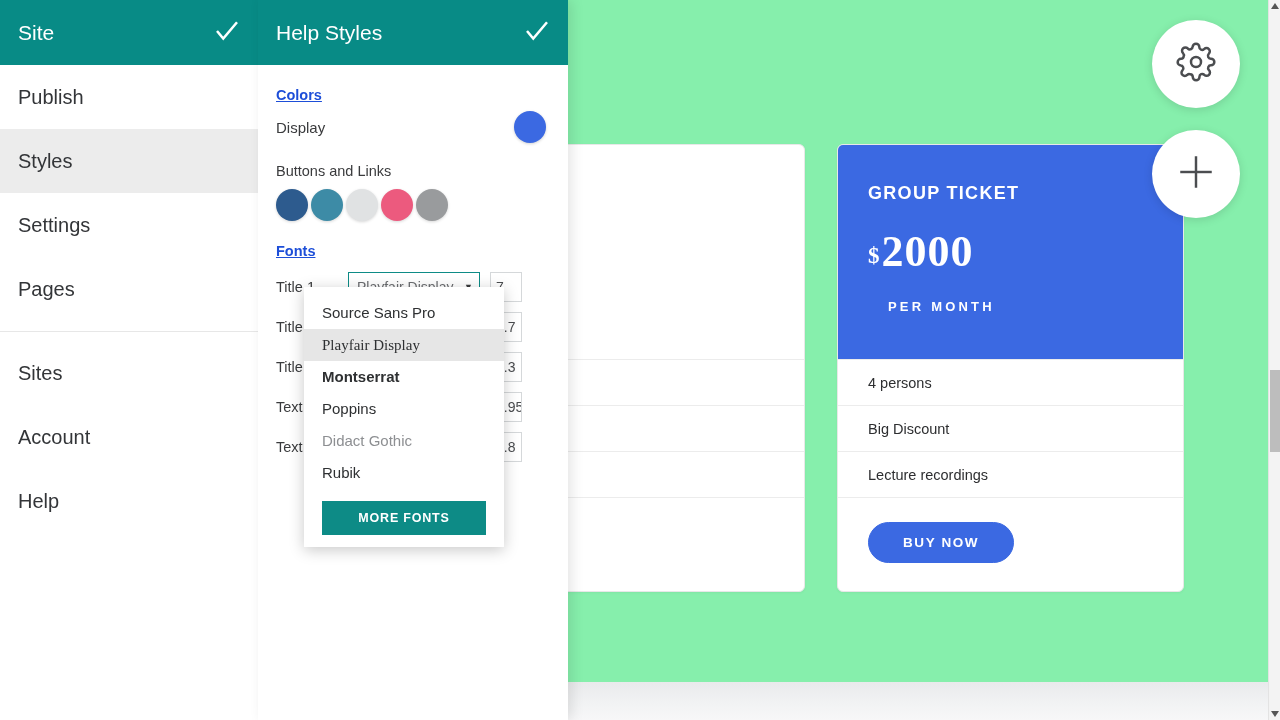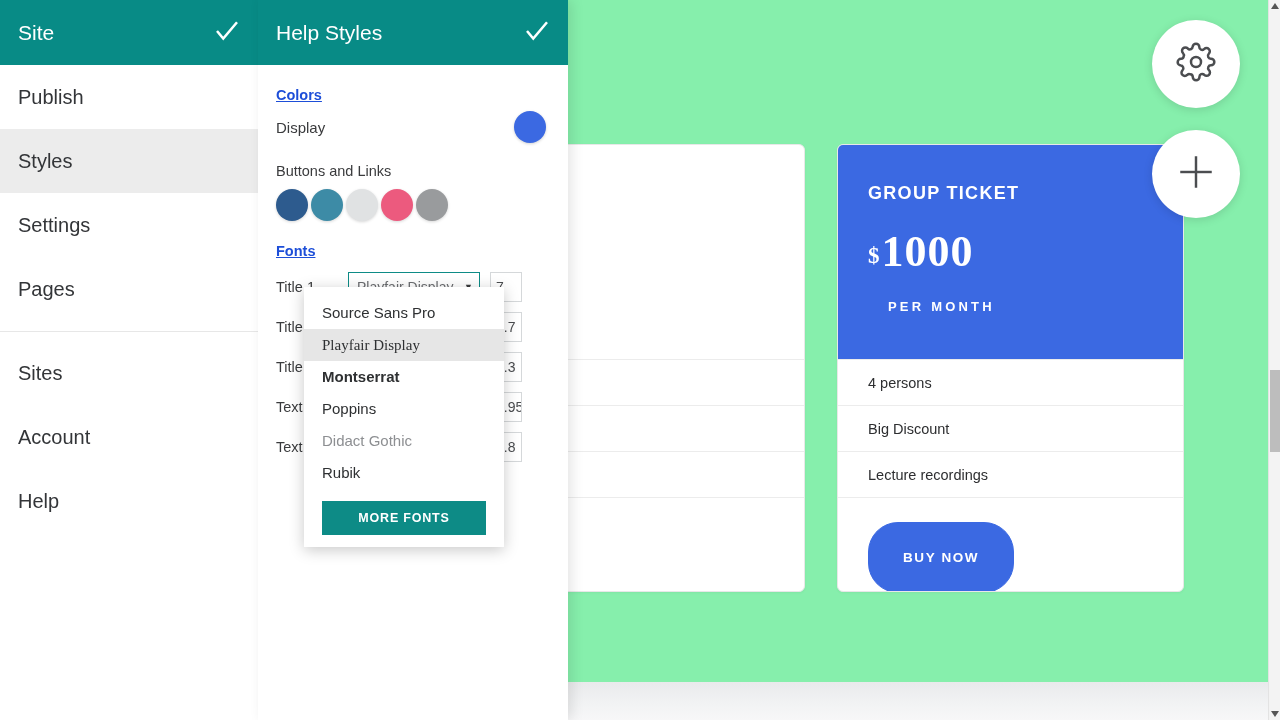--- a/index.html
+++ b/index.html
@@ -93,21 +93,21 @@
     white-space: nowrap;
   }
 
   .buy-wrap { border-top: 1px solid #ececec; padding: 24px 30px; }
   .buy-btn {
     display: inline-block;
     border-radius: 30px;
     font-size: 13.5px;
     font-weight: bold;
     letter-spacing: 1.6px;
-    padding: 27px 34px;
+    padding: 12px 34px;
     text-transform: uppercase;
   }
   .buy-btn.outline { border: 1px solid #dcdde0; color: #18191a; background:#fff; }
   .buy-btn.solid   { background: #3b69e2; color:#fff; border:1px solid #3b69e2; }
 
   
   .fab {
     position: absolute;
     width: 88px; height: 88px;
     border-radius: 50%;
@@ -251,21 +251,21 @@
       <div class="feat">of a day</div>
       <div class="buy-wrap">
         <span class="buy-btn outline">NOW</span>
       </div>
     </div>
 
     <div class="card" id="card-right">
       <div class="card-head blue">
         <div class="card-plan">GROUP TICKET</div>
         <div class="card-price">
-          <span class="cur">$</span><span>1000</span>
+          <span class="cur">$</span><span>2000</span>
         </div>
         <div class="card-period">PER MONTH</div>
       </div>
       <div class="feat">4 persons</div>
       <div class="feat">Big Discount</div>
       <div class="feat">Lecture recordings</div>
       <div class="buy-wrap">
         <span class="buy-btn solid">BUY NOW</span>
       </div>
     </div>

